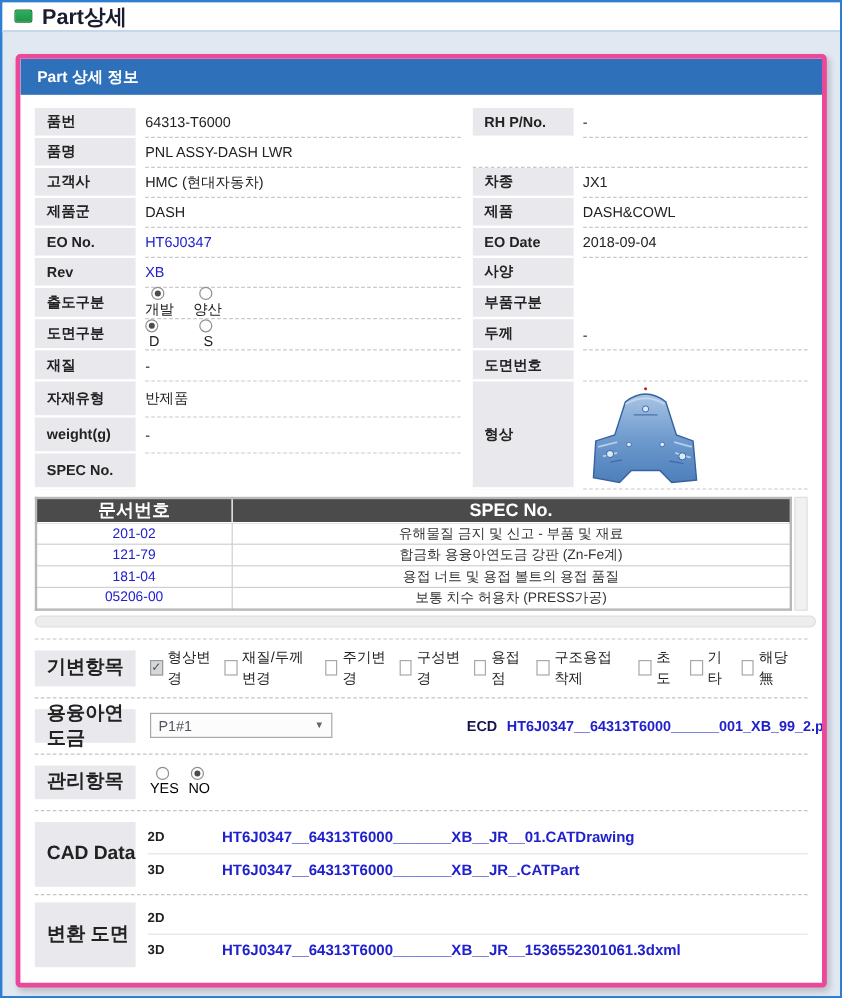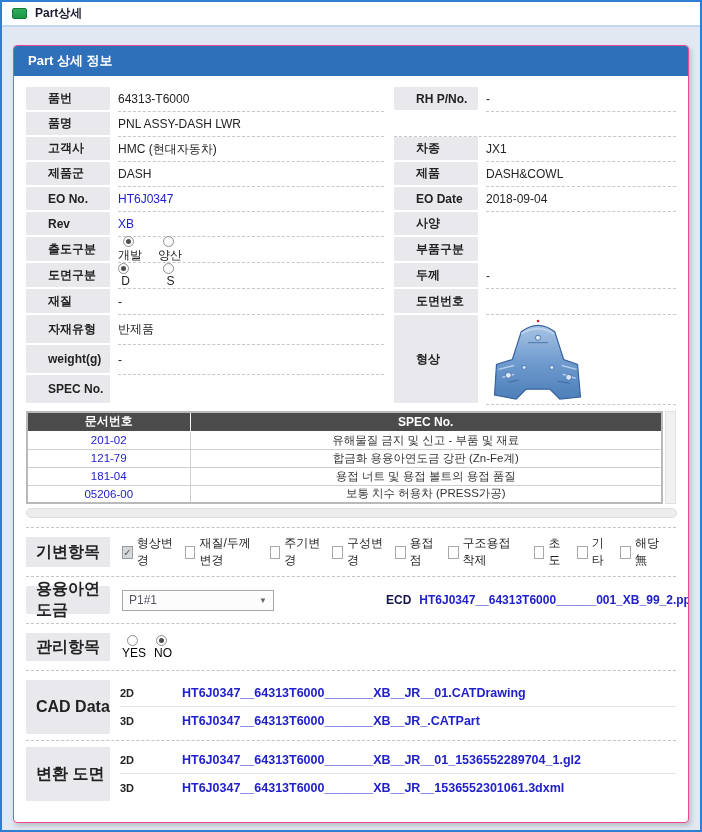--- a/index.html
+++ b/index.html
@@ -2,52 +2,52 @@
 <html><head>
 <meta charset="utf-8">
 <style>
   * { margin:0; padding:0; box-sizing:border-box; font-family:"Liberation Sans","DejaVu Sans",sans-serif; }
   html,body { width:702px; height:832px; }
   body { background:#e2e8f2; border:2px solid #2e7fd2; overflow:hidden; }
 
   
   .win-header { height:25px; background:#ffffff; border-bottom:2px solid #c5d7ea; display:flex; align-items:center; padding:0 10px; }
   .win-icon { width:15px; height:11px; background:linear-gradient(#2fae5c,#1d9547); border:1px solid #0f7a37; border-radius:2px; margin-right:8px; }
-  .win-title { font-size:12px; font-weight:bold; color:#1b1b30; }
-
-  
-  .panel { margin:18px 11px 0 11px; height:778px; background:#ffffff; border:1px solid #ec4899; border-radius:4px; box-shadow:2px 3px 5px rgba(0,0,0,.18); overflow:hidden; }
+  .win-title { font-size:18px; font-weight:bold; color:#1b1b30; }
+
+  
+  .panel { margin:18px 11px 0 11px; height:778px; background:#ffffff; border:4px solid #ec4899; border-radius:4px; box-shadow:2px 3px 5px rgba(0,0,0,.18); overflow:hidden; }
   .panel-title { background:#2e71ba; color:#ffffff; font-size:13px; font-weight:bold; padding:6px 14px; }
   .panel-body { padding:11px 12px 0 12px; }
 
   
   .form-cols { display:flex; gap:10px; }
   .col-left { width:358px; }
   .col-right { width:282px; }
   .vrow { display:flex; align-items:stretch; }
   .h25 { height:25px; } .h26 { height:26px; } .h30 { height:30px; } .h90 { height:90px; }
-  .vlabel { width:84px; min-width:84px; background:#e9e9ed; font-weight:bold; font-size:12px; color:#222; padding-left:22px; display:flex; align-items:center; border-bottom:2px solid #fff; }
+  .vlabel { width:84px; min-width:84px; background:#e9e9ed; font-weight:bold; font-size:12px; color:#222; padding-left:10px; display:flex; align-items:center; border-bottom:2px solid #fff; }
   .vval { flex:1; margin-left:8px; font-size:12px; color:#222; display:flex; align-items:center; border-bottom:1px dashed #c8c8c8; }
   .vval.noline { border-bottom:none; }
   .fulldash { flex:1; border-bottom:1px dashed #c8c8c8; }
   .link { color:#2020cc; text-decoration:none; }
   .blink { color:#2020cc; font-weight:bold; text-decoration:none; }
 
   
   .radio-opt { display:inline-flex; align-items:center; margin-right:16px; cursor:pointer;flex-direction:column; }
   .radio { width:11px; height:11px; border:1px solid #8f8f8f; border-radius:50%; background:#fdfdfd; margin-right:4px; position:relative; }
   .radio.sel::after { content:""; position:absolute; left:2px; top:2px; width:5px; height:5px; border-radius:50%; background:#4c4c4c; }
   .cb-opt { display:inline-flex; align-items:center; margin-right:10px; cursor:pointer; font-size:12px; color:#222; }
   .cbox { width:13px; height:13px; border:1px solid #a8a8a8; background:#fff; margin-right:4px; display:flex; align-items:center; justify-content:center; font-size:10px; color:#555; }
   .cbox.checked { background:#d5d8db; border-color:#9a9a9a; }
 
   
   .spec-wrap { display:flex; margin-top:6px; }
   .spec-table { border-collapse:collapse; width:640px; border:2px solid #b9b9b9; }
-  .spec-table th { background:#4b4b4b; color:#fff; font-size:12px; font-weight:bold; height:19px; border:1px solid #fff; }
+  .spec-table th { background:#4b4b4b; color:#fff; font-size:15px; font-weight:bold; height:19px; border:1px solid #fff; }
   .spec-table td { height:18px; font-size:11.5px; text-align:center; border:1px solid #cfcfcf; color:#333; }
   .spec-table .c-doc { width:163px; }
   .vscroll { width:11px; background:#f1f1f1; border:1px solid #e0e0e0; margin-left:2px; }
   .hscroll { height:10px; background:#ededed; border:1px solid #dedede; border-radius:5px; margin-top:4px; width:651px; }
 
   .dash-sep { border-bottom:1px dashed #c4c4c4; margin:9px 0; }
 
   
   .sec-row { display:flex; align-items:center; }
   .sec-label { width:84px; min-width:84px; background:#e9e9ed; font-weight:bold; font-size:16px; color:#222; padding-left:10px; display:flex; align-items:center; align-self:stretch; }
@@ -341,21 +341,20 @@
       </div>
     </div>
 
     <div class="dash-sep" style="margin:6px 0"></div>
 
     <div class="file-block">
       <div class="sec-label">변환 도면</div>
       <div class="file-rows">
         <div class="file-row">
           <span class="ftype">2D</span>
-          <a class="blink fname" href="#">HT6J0347__64313T6000_______XB__JR__01_1536552289704_1.gl2</a>
         </div>
         <div class="file-row">
           <span class="ftype">3D</span>
           <a class="blink fname" href="#">HT6J0347__64313T6000_______XB__JR__1536552301061.3dxml</a>
         </div>
       </div>
     </div>
 
   </div>
 </div>

